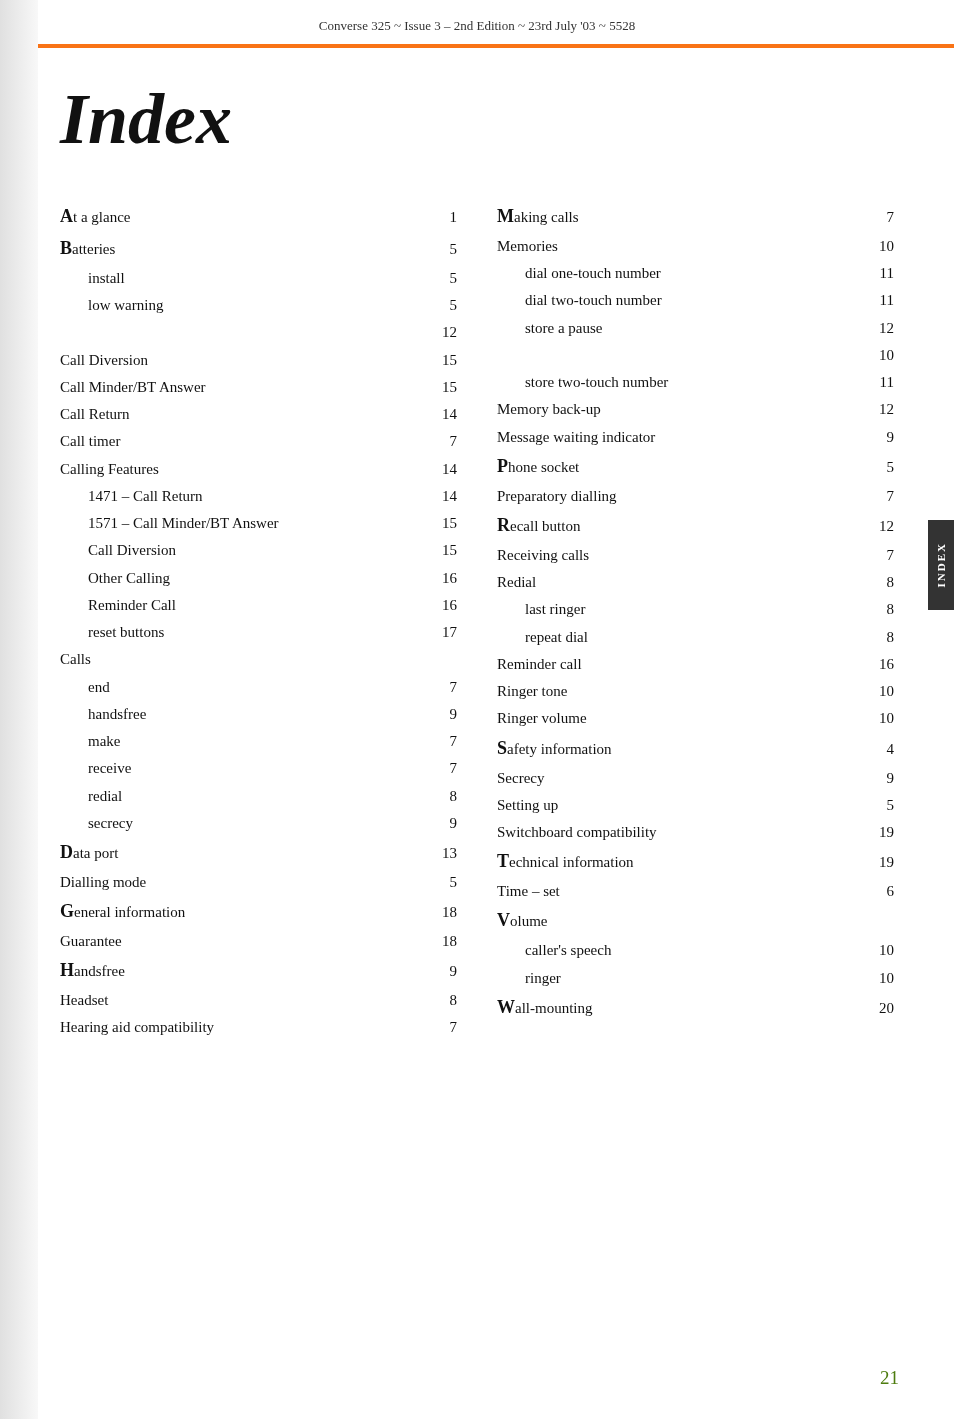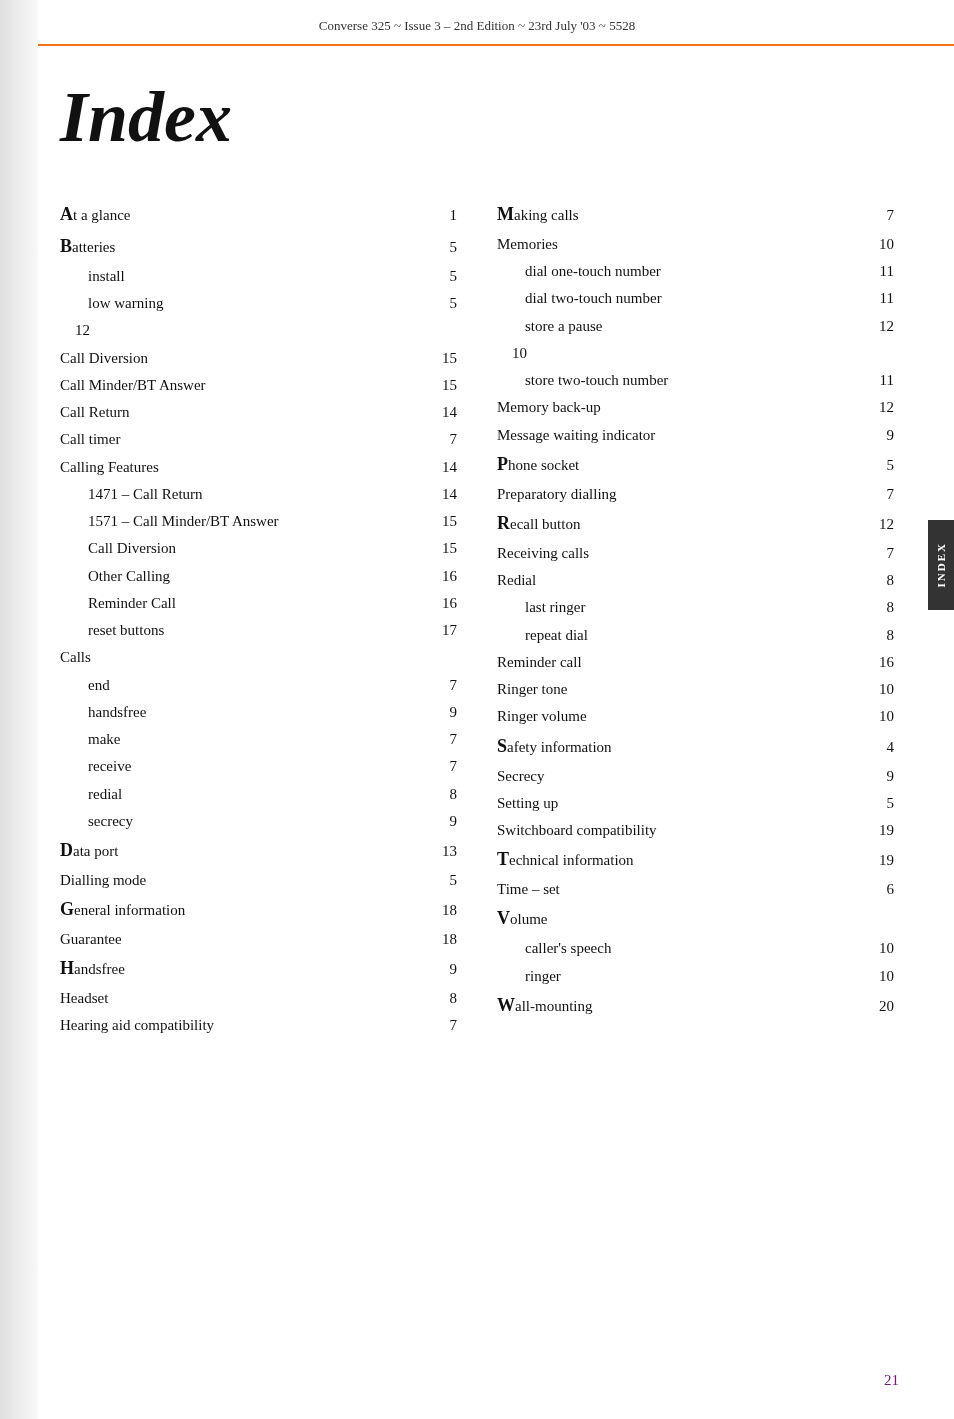--- a/index.html
+++ b/index.html
@@ -21,21 +21,21 @@
       position: relative;
       padding: 0;
     }
 
     
     .header {
       text-align: center;
       font-size: 13px;
       color: #333;
       padding: 18px 0 10px 0;
-      border-bottom: 2px solid #f97316;
+      border-bottom: 4px solid #f97316;
       margin-bottom: 0;
     }
 
     
     .left-decor {
       position: absolute;
       left: 0;
       top: 0;
       width: 38px;
       height: 1419px;
@@ -97,21 +97,21 @@
       padding-right: 20px;
     }
 
     .col-right {
       width: 50%;
       padding-left: 20px;
     }
 
     .index-entry {
       display: flex;
-      justify-content: space-between;
+      justify-content: flex-end;
       align-items: baseline;
       padding: 2px 0;
       line-height: 1.55;
     }
 
     .entry-label {
       flex: 1;
       font-size: 15px;
     }
 
@@ -131,22 +131,22 @@
     }
 
     .entry-num {
       font-size: 15px;
       min-width: 30px;
       text-align: right;
     }
 
     .page-num {
       text-align: right;
-      font-size: 15px;
-      color: #701a75;
+      font-size: 19px;
+      color: #4d7c0f;
       position: absolute;
       bottom: 30px;
       right: 55px;
     }
   </style>
 </head>
 <body>
 
 <div class="page">
 

